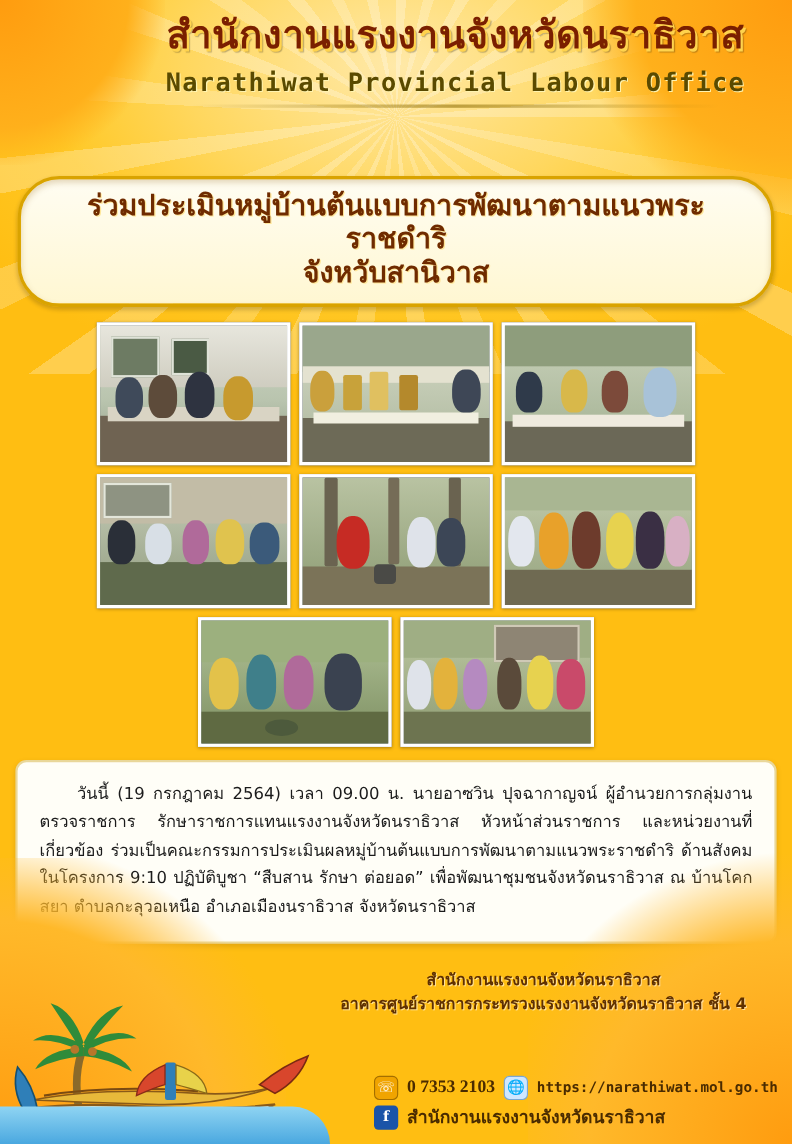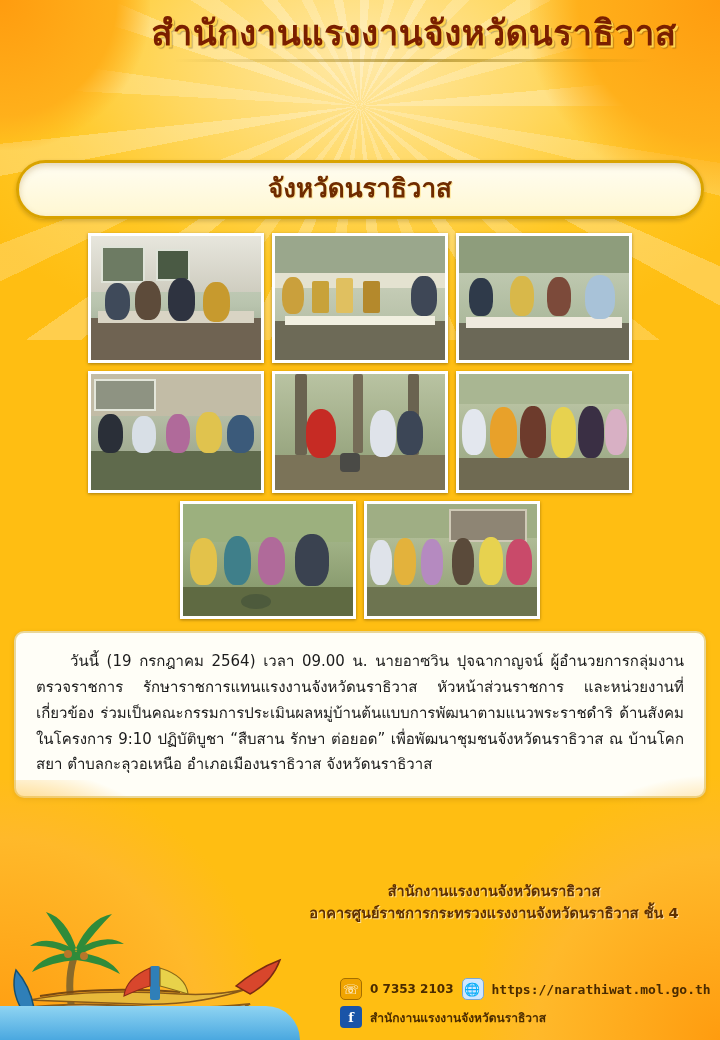--- a/index.html
+++ b/index.html
@@ -160,46 +160,48 @@
   .contact-row2 {
     position: absolute; left: 340px; bottom: 12px; display: flex; align-items: center; gap: 8px;
   }
   .ic {
     width: 22px; height: 22px; border-radius: 5px; display:flex; align-items:center; justify-content:center;
     font-size: 13px; color:#fff; flex: 0 0 auto;
   }
   .ic-phone { background:#f0a400; border:1px solid #a46f00; }
   .ic-globe { background:#cfe7ff; border:1px solid #7aa7d2; color:#114f8a; }
   .ic-fb { background:#1a54a8; border-radius:4px; font-weight:bold; font-family:"DejaVu Serif", serif; }
-  .ctext { font-size: 12px; font-weight: bold; color:#4a2b00; }
+  .ctext { font-size: 16px; font-weight: bold; color:#4a2b00;font-family:Liberation Serif, serif; }
   .ctext.url { font-family:"DejaVu Sans Mono","Liberation Mono",monospace; font-size:13px; }
 
   
   .boat { position:absolute; left:0; bottom:0; width: 330px; height: 150px; }
   .sea { position:absolute; left:0; bottom:0; width: 300px; height: 34px;
     background: linear-gradient(180deg,#8fd4f2,#4aa8e0); border-top-right-radius: 40px; }
 </style>
 </head>
 <body>
 
 <div id="poster">
   <div class="rays"></div>
   <div class="wedge-tl"></div>
   <div class="wedge-tr"></div>
   <div class="wedge-bl"></div>
   <div class="wedge-br"></div>
 
   <header class="poster-head">
 
     <div class="title-th">สำนักงานแรงงานจังหวัดนราธิวาส</div>
+    <div class="title-en">Narathiwat Provincial Labour Office</div>
     <div class="title-en-underline"></div>
   </header>
 
   <section class="banner">
-    <div class="banner-l2">จังหวัดนราธิวาส</div>
+    <div class="banner-l1">ร่วมประเมินหมู่บ้านต้นแบบการพัฒนาตามแนวพระราชดำริ</div>
+    <div class="banner-l2">จังหวับสานิวาส</div>
   </section>
 
   <section class="photos">
 
     <div class="prow r1">
 
       <figure class="photo">
         <div class="scene">
           <div style="position:absolute;inset:0;background:linear-gradient(180deg,#cfd8c8 0%,#b9c4ae 55%,#8e9a84 100%)"></div>
           <div style="position:absolute;left:0;top:0;width:100%;height:45%;background:linear-gradient(180deg,#e7e6dd,#cfcdc0)"></div>

